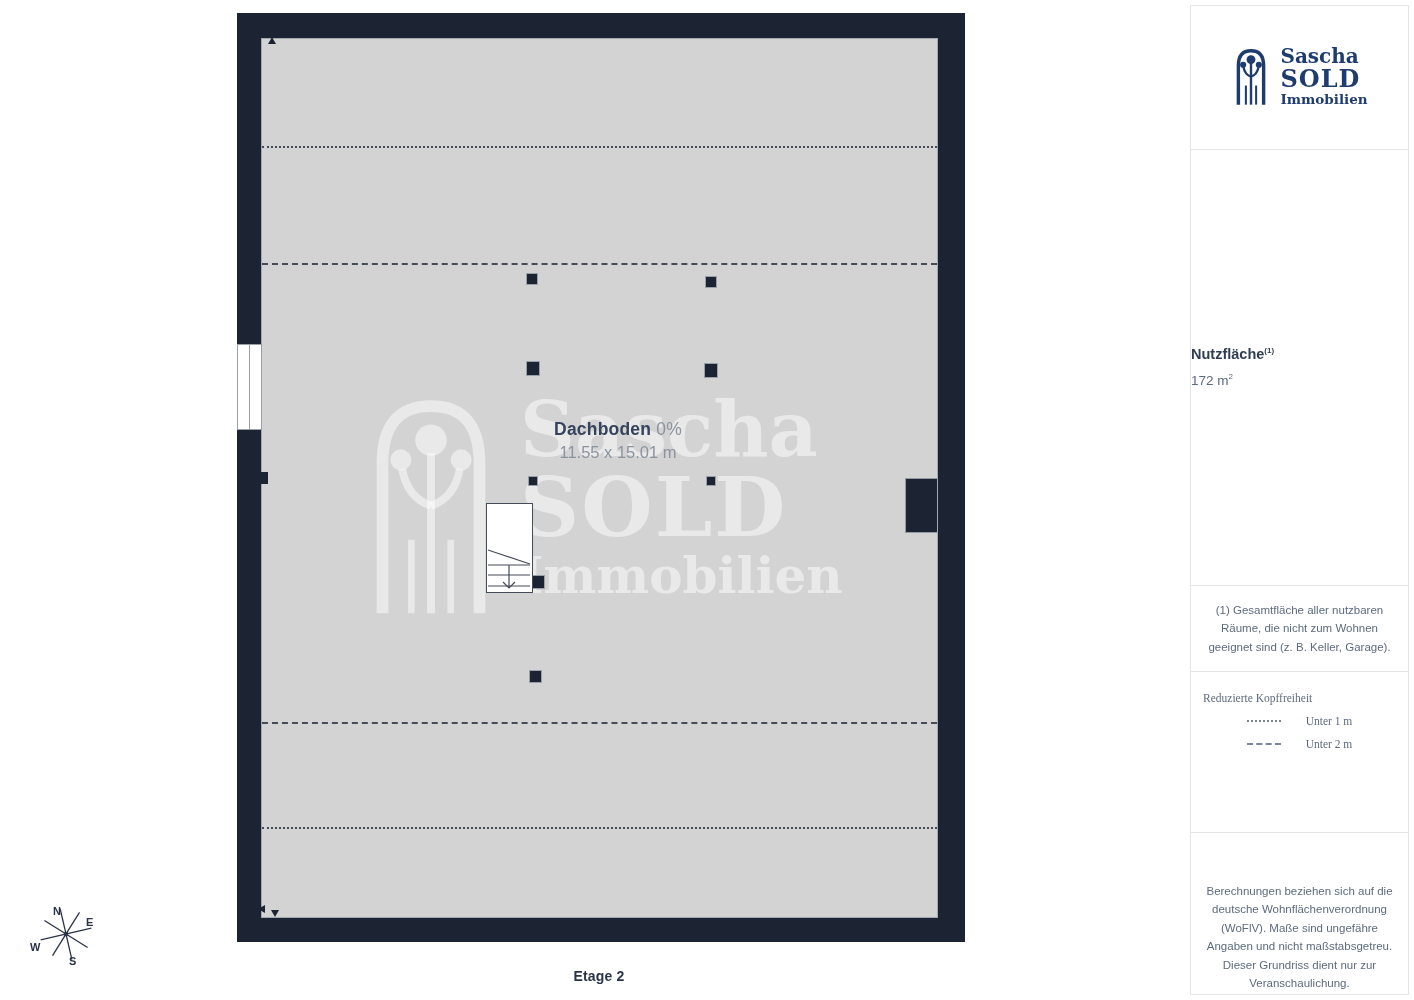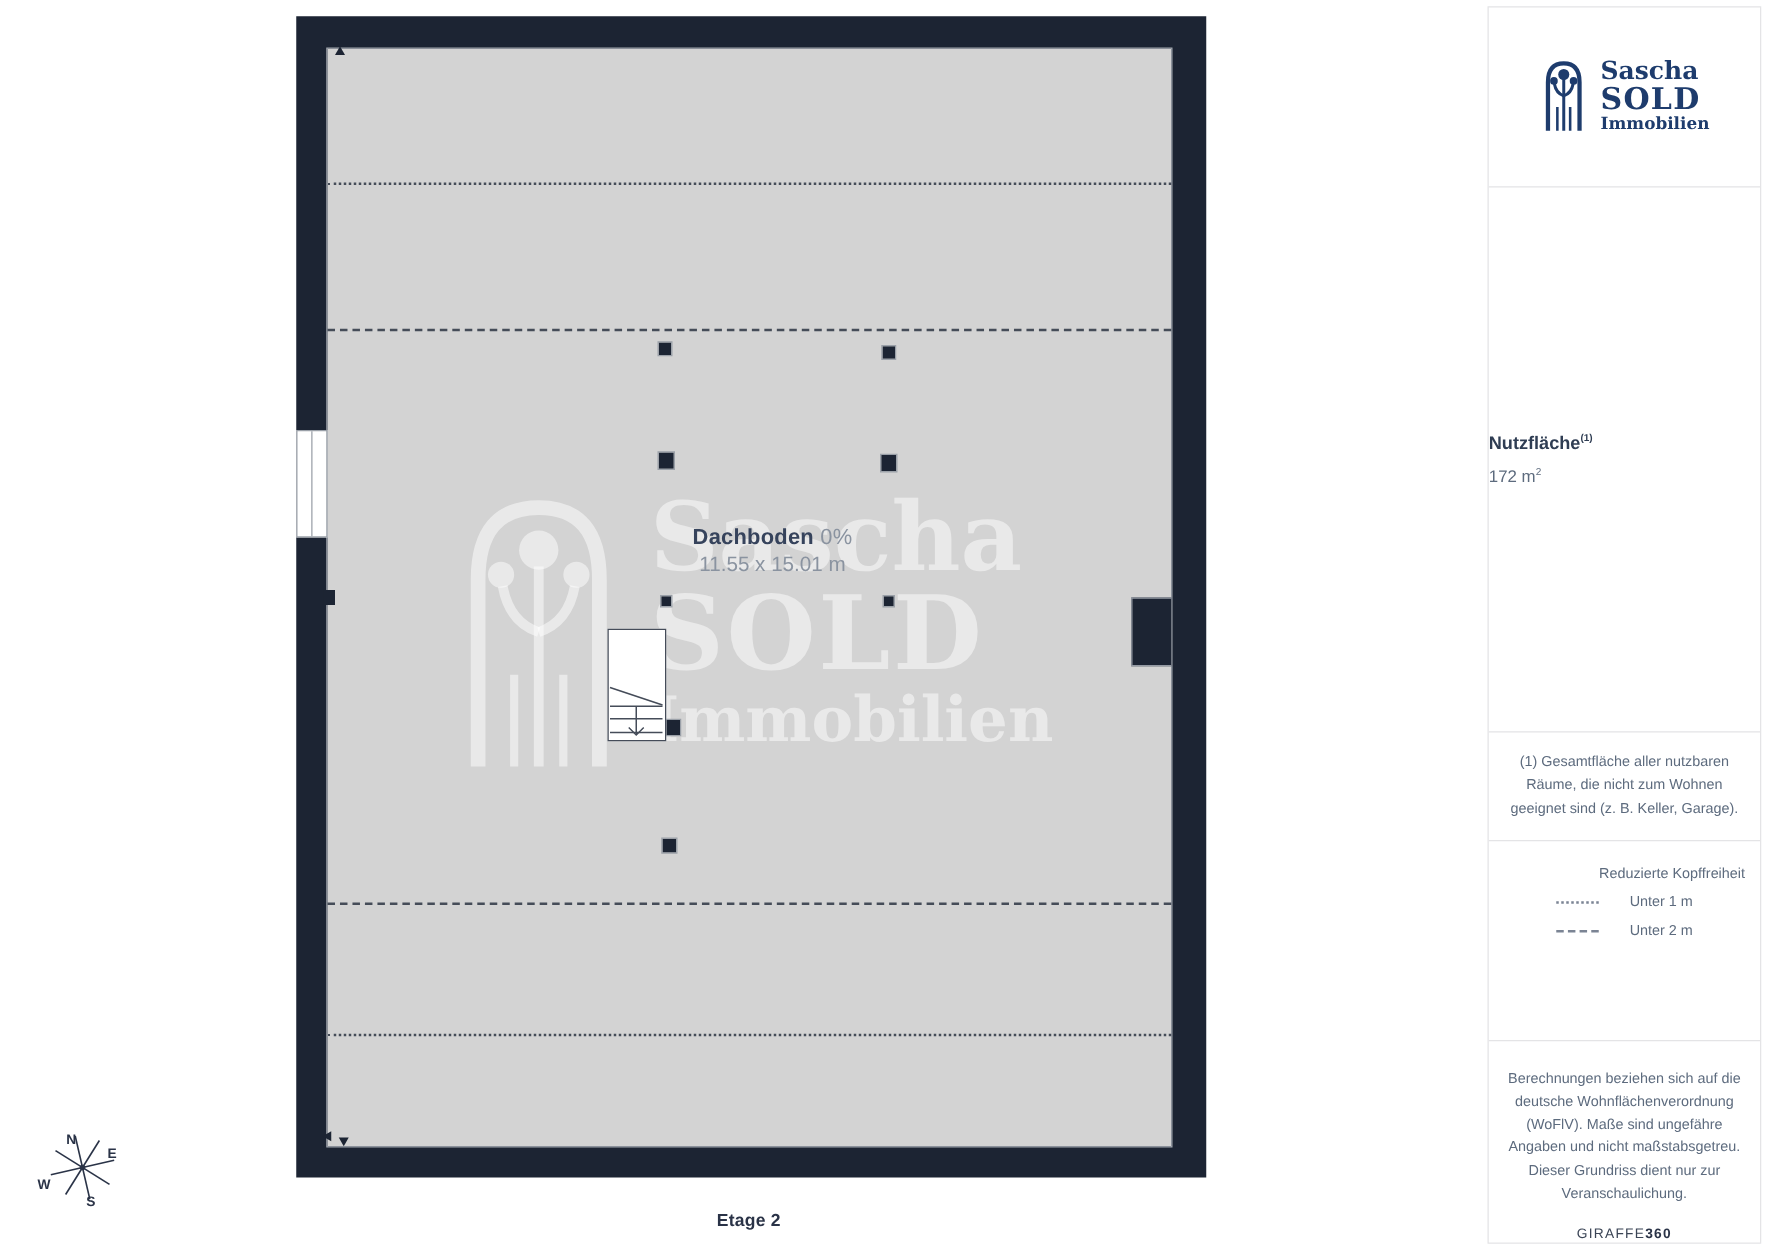--- a/index.html
+++ b/index.html
@@ -78,32 +78,32 @@
                  justify-content:center; }
   .area-label { font-size:14.5px; font-weight:bold; color:#2f3d53; }
   .area-label sup { font-size:8px; font-weight:bold; }
   .area-value { font-size:13.5px; color:#5d6b7e; margin-top:10px; }
   .area-value sup { font-size:8px; }
 
   .sb-footnote-sec { height:87px; display:flex; align-items:center; 
                      padding:0 14px; }
   .sb-footnote-sec p { font-size:11.5px; line-height:1.6; color:#5d6b7e; text-align:center; }
 
-  .sb-legend-sec { height:161px; padding:20px 12px 0; text-align:right; }
+  .sb-legend-sec { height:161px; padding:20px 12px 0; text-align:left;font-family:Liberation Serif, serif; }
   .legend-title { font-size:11.5px; color:#5d6b7e; }
   .legend-row { display:flex; align-items:center; justify-content:center; gap:25px;
                 margin-top:11px; }
   .legend-sample { width:34px; height:0; display:inline-block; }
   .legend-sample.dotted { border-top:2px dotted #7b8494; }
   .legend-sample.dashed { border-top:2px dashed #7b8494; }
   .legend-row span.lbl { font-size:11.5px; color:#5d6b7e; }
   .legend-note { font-size:11.5px; line-height:1.55; color:#5d6b7e; margin-top:13px; }
 
   .sb-disclaimer-sec { height:162px; padding:21px 12px 0; text-align:center; }
-  .sb-disclaimer-sec p { font-size:11.5px; line-height:1.6; color:#5d6b7e; }
+  .sb-disclaimer-sec p { font-size:11.5px; line-height:1.6; color:#5d6b7e;margin-top:28px; }
   .brand-footer { margin-top:16px; font-size:11px; color:#3b4556; letter-spacing:1px; }
   .brand-footer b { font-weight:bold; color:#2a3347; }
 </style>
 </head>
 <body>
 
 <div id="canvas">
 
   <div class="plan-outer"></div>
   <div class="plan-floor"></div>

